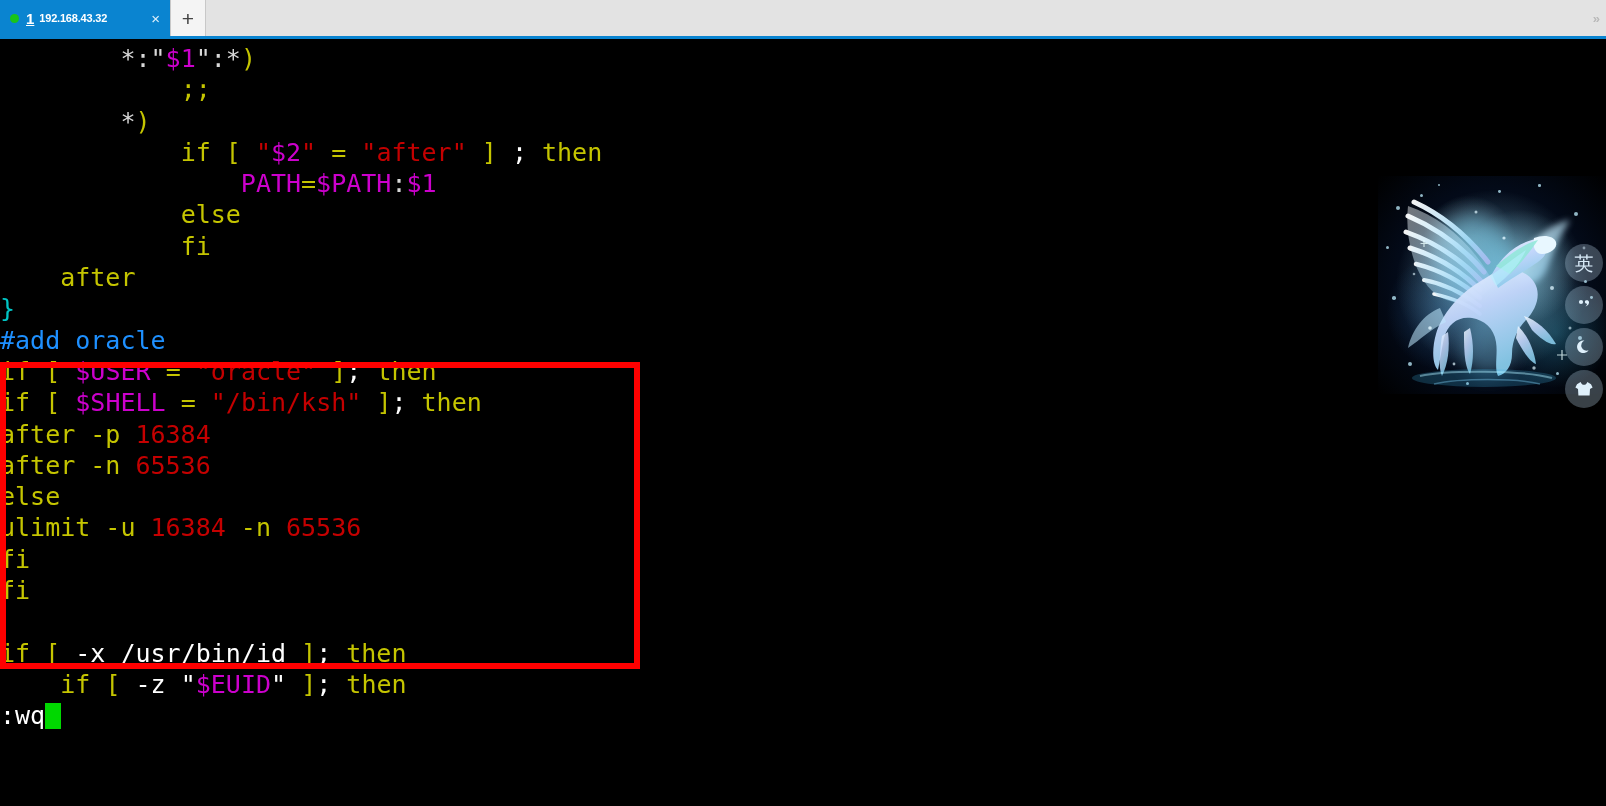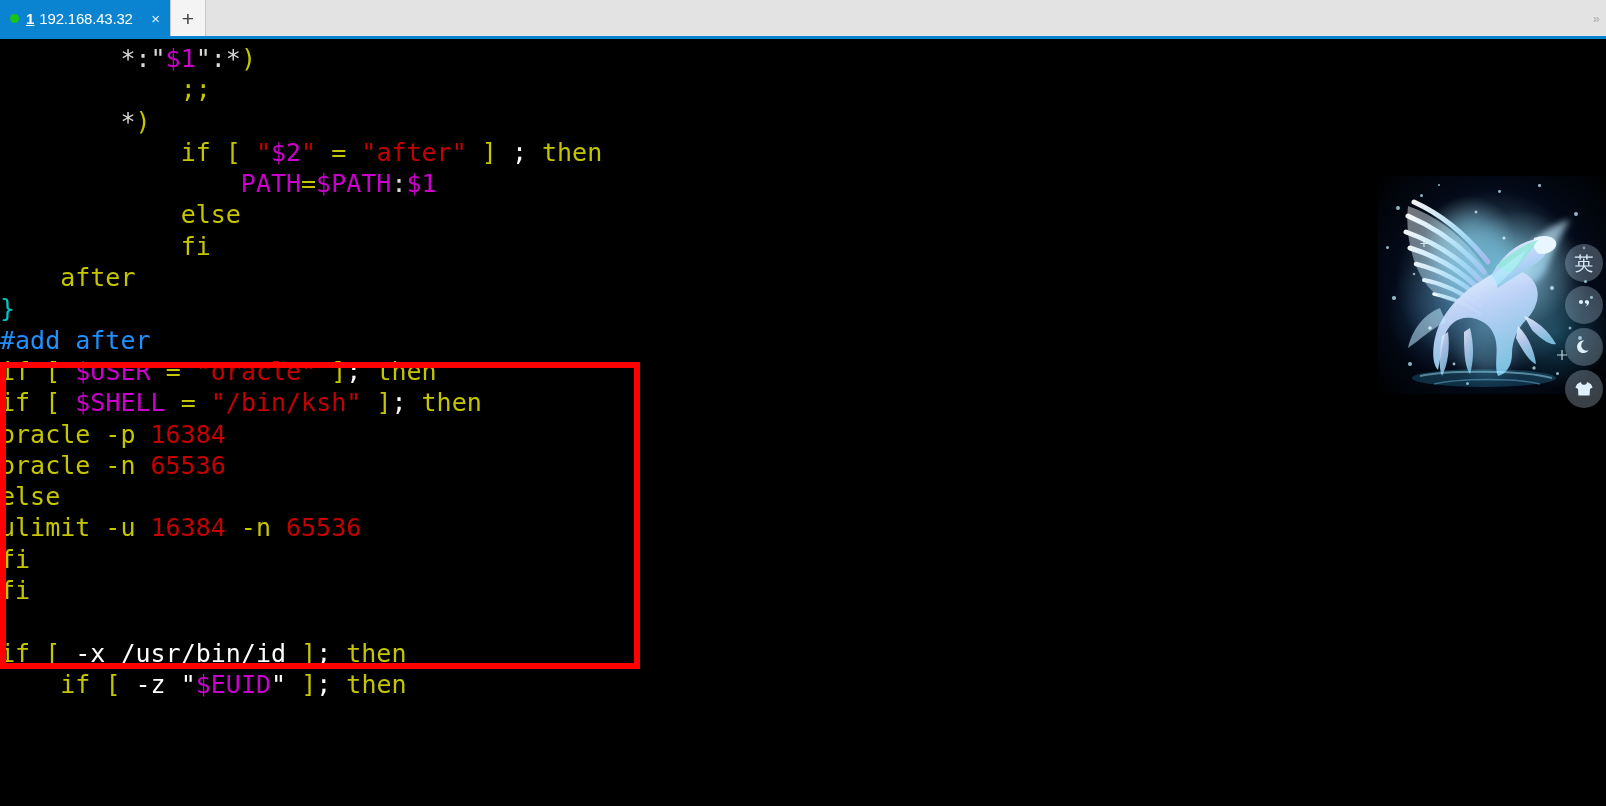--- a/index.html
+++ b/index.html
@@ -59,22 +59,22 @@
     flex: 0 0 auto;
   }
   .tab-index {
     font-size: 15px;
     font-weight: 700;
     text-decoration: underline;
     margin-right: 5px;
     letter-spacing: 0px;
   }
   .tab-title {
-    font-size: 15px;
-    font-weight: 400;
+    font-size: 11px;
+    font-weight: 700;
     white-space: nowrap;
     letter-spacing: -0.2px;
   }
   .tab-close {
     margin-left: auto;
     padding-left: 14px;
     padding-right: 4px;
     font-size: 15px;
     color: #dff0fb;
     line-height: 1;
@@ -249,32 +249,33 @@
     <div id="term-lines">
         <div class="tline"><span class="c-white">        </span><span class="c-white">*</span><span class="c-white">:</span><span class="c-white">"</span><span class="c-magenta">$1</span><span class="c-white">"</span><span class="c-white">:</span><span class="c-white">*</span><span class="c-yellow">)</span></div>
         <div class="tline"><span class="c-white">            </span><span class="c-yellow">;;</span></div>
         <div class="tline"><span class="c-white">        </span><span class="c-white">*</span><span class="c-yellow">)</span></div>
         <div class="tline"><span class="c-white">            </span><span class="c-yellow">if</span><span class="c-white"> </span><span class="c-yellow">[</span><span class="c-white"> </span><span class="c-red">"</span><span class="c-magenta">$2</span><span class="c-red">"</span><span class="c-white"> </span><span class="c-yellow">=</span><span class="c-white"> </span><span class="c-red">"after"</span><span class="c-white"> </span><span class="c-yellow">]</span><span class="c-white"> </span><span class="c-brwhite">;</span><span class="c-white"> </span><span class="c-yellow">then</span></div>
         <div class="tline"><span class="c-white">                </span><span class="c-magenta">PATH</span><span class="c-yellow">=</span><span class="c-magenta">$PATH</span><span class="c-white">:</span><span class="c-magenta">$1</span></div>
         <div class="tline"><span class="c-white">            </span><span class="c-yellow">else</span></div>
         <div class="tline"><span class="c-white">            </span><span class="c-yellow">fi</span></div>
         <div class="tline"><span class="c-white">    </span><span class="c-yellow">after</span></div>
         <div class="tline"><span class="c-cyan">}</span></div>
-        <div class="tline"><span class="c-blue">#add after</span></div>
+        <div class="tline"><span class="c-blue">#add oracle</span></div>
         <div class="tline"><span class="c-yellow">if</span><span class="c-white"> </span><span class="c-yellow">[</span><span class="c-white"> </span><span class="c-magenta">$USER</span><span class="c-white"> </span><span class="c-yellow">=</span><span class="c-white"> </span><span class="c-red">"oracle"</span><span class="c-white"> </span><span class="c-yellow">]</span><span class="c-brwhite">;</span><span class="c-white"> </span><span class="c-yellow">then</span></div>
         <div class="tline"><span class="c-yellow">if</span><span class="c-white"> </span><span class="c-yellow">[</span><span class="c-white"> </span><span class="c-magenta">$SHELL</span><span class="c-white"> </span><span class="c-yellow">=</span><span class="c-white"> </span><span class="c-red">"/bin/ksh"</span><span class="c-white"> </span><span class="c-yellow">]</span><span class="c-brwhite">;</span><span class="c-white"> </span><span class="c-yellow">then</span></div>
-        <div class="tline"><span class="c-yellow">oracle -p </span><span class="c-red">16384</span></div>
-        <div class="tline"><span class="c-yellow">oracle -n </span><span class="c-red">65536</span></div>
+        <div class="tline"><span class="c-yellow">after -p </span><span class="c-red">16384</span></div>
+        <div class="tline"><span class="c-yellow">after -n </span><span class="c-red">65536</span></div>
         <div class="tline"><span class="c-yellow">else</span></div>
         <div class="tline"><span class="c-yellow">ulimit -u </span><span class="c-red">16384</span><span class="c-yellow"> -n </span><span class="c-red">65536</span></div>
         <div class="tline"><span class="c-yellow">fi</span></div>
         <div class="tline"><span class="c-yellow">fi</span></div>
         <div class="tline"><span class="c-white"> </span></div>
         <div class="tline"><span class="c-yellow">if</span><span class="c-white"> </span><span class="c-yellow">[</span><span class="c-white"> </span><span class="c-brwhite">-x /usr/bin/id</span><span class="c-white"> </span><span class="c-yellow">]</span><span class="c-brwhite">;</span><span class="c-white"> </span><span class="c-yellow">then</span></div>
         <div class="tline"><span class="c-white">    </span><span class="c-yellow">if</span><span class="c-white"> </span><span class="c-yellow">[</span><span class="c-white"> </span><span class="c-brwhite">-z</span><span class="c-white"> </span><span class="c-brwhite">"</span><span class="c-magenta">$EUID</span><span class="c-brwhite">"</span><span class="c-white"> </span><span class="c-yellow">]</span><span class="c-brwhite">;</span><span class="c-white"> </span><span class="c-yellow">then</span></div>
+        <div class="tline"><span class="c-brwhite">:wq</span><span class="cursor-block" style="background: rgb(0, 216, 0);"></span></div>
       </div>
   </div>
 
   <div id="red-box" style="border-color: rgb(255, 0, 0);"></div>
 
   <div id="ime-panel">
     <div id="ime-art">
         <div class="sparkle" style="left: 18px; top: 30px; width: 4px; height: 4px;"></div>
         <div class="sparkle" style="left: 42px; top: 18px; width: 3px; height: 3px;"></div>
         <div class="sparkle" style="left: 196px; top: 36px; width: 4px; height: 4px;"></div>

